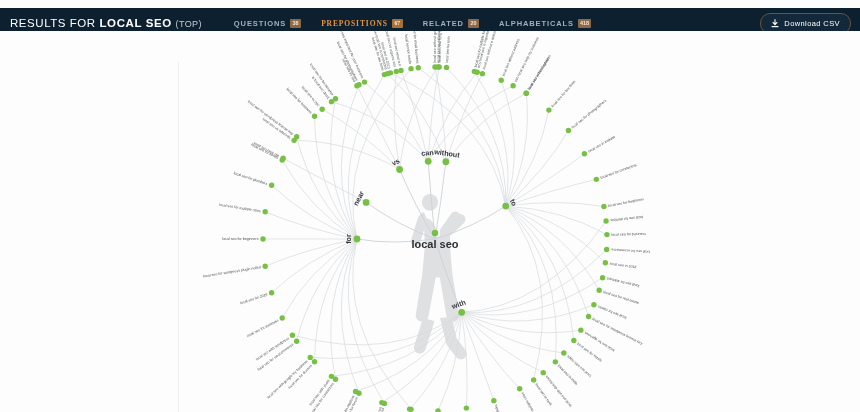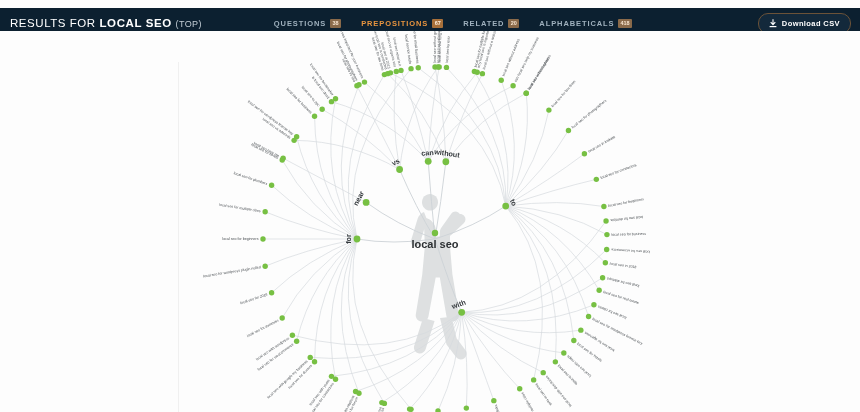--- a/index.html
+++ b/index.html
@@ -11,21 +11,20 @@
   }
   #app { position: relative; width: 860px; height: 412px; background:#fdfdfd; }
 
   
   .topbar {
     position: absolute; top:8px; left:0;
     width: 860px; height: 31px;
     background: #0c2030;
     display: flex; align-items: center;
     border-bottom: 1px solid #16324a;
-    gap: 40px;
   }
   .results-title {
     color: #ffffff;
     font-size: 11.5px;
     letter-spacing: .55px;
     margin-left: 10px;
     white-space: nowrap;
     font-weight: 400;
   }
   .results-title .kw { font-weight: 700; letter-spacing:.6px; }
@@ -33,41 +32,41 @@
 
   .tabs { display:flex; align-items:center; height:36px; margin-left: 22px; }
   .tab {
     position: relative;
     display:flex; align-items:center; gap:4px;
     height:31px; padding: 0 10px;
     color:#9fb0bd; font-size:7.5px; font-weight:700;
     letter-spacing:.9px; text-transform:uppercase;
     cursor:pointer; white-space:nowrap;
   }
-  .tab.active { color:#e8943f; }
+  .tab.active { color:#e8943f;font-family:Liberation Serif, serif; }
   .tab.active::after {
     content:""; position:absolute; left:6px; right:6px; bottom:2px;
     height:2px; background:#e8943f; border-radius:1px;
   }
   .badge {
     display:inline-block; min-width:11px; height:9px; line-height:9px;
     padding:0 2px; border-radius:1px;
     background:#8a6a4a; color:#f7e4cf;
     font-size:5.5px; font-weight:700; text-align:center;
     letter-spacing:0;
   }
   .tab.active .badge { background:#a8703a; color:#fff2e2; }
 
   .dl-btn {
     position:absolute; right:9px; top:5px;
     display:flex; align-items:center; gap:5px;
     height:21px; padding:0 10px;
     background:#13293b; border:1px solid #6b5238;
     border-radius:10px; cursor:pointer;
-    color:#ffffff; font-size:7.5px; font-weight:700; letter-spacing:.4px;
+    color:#ffffff; font-size:7.5px; font-weight:400; letter-spacing:.4px;
     white-space:nowrap;
   }
   .dl-btn svg { display:block; }
 
   
   .canvas {
     position:absolute; top:31px; left:0;
     width:860px; height:381px; background:#fdfdfd;
     overflow:hidden;
   }

